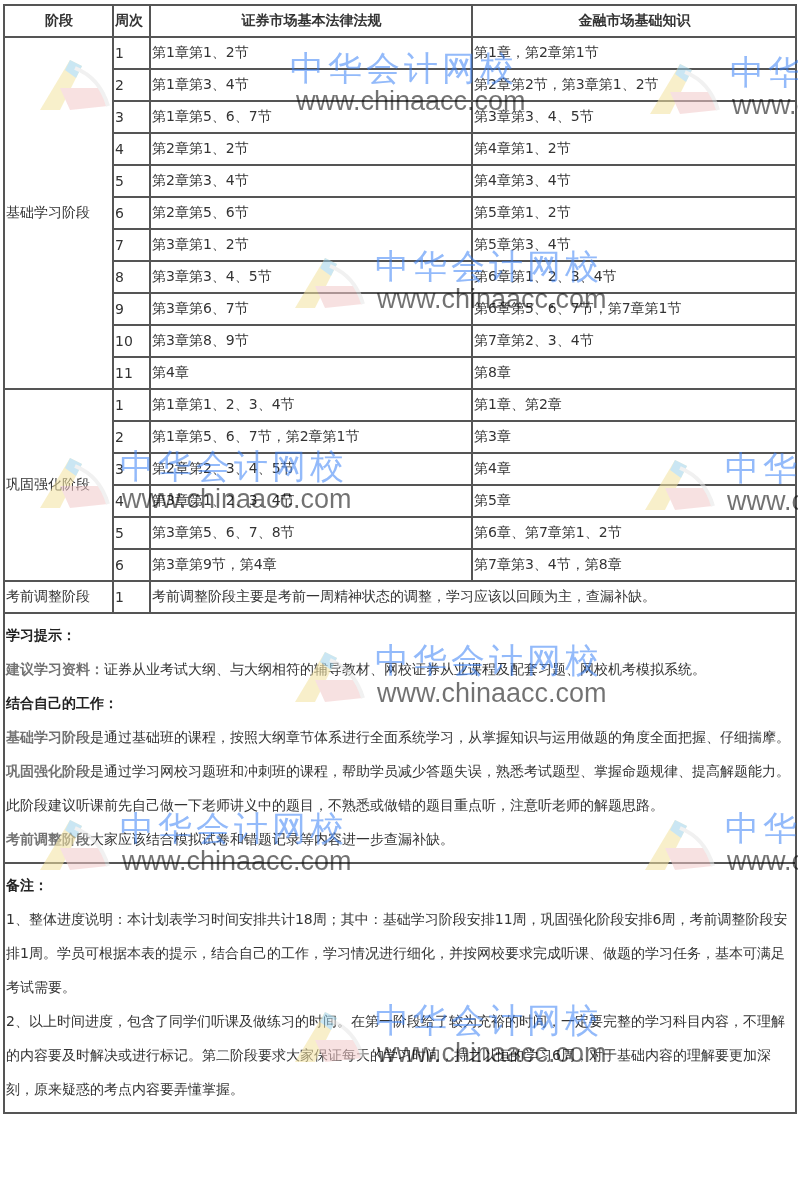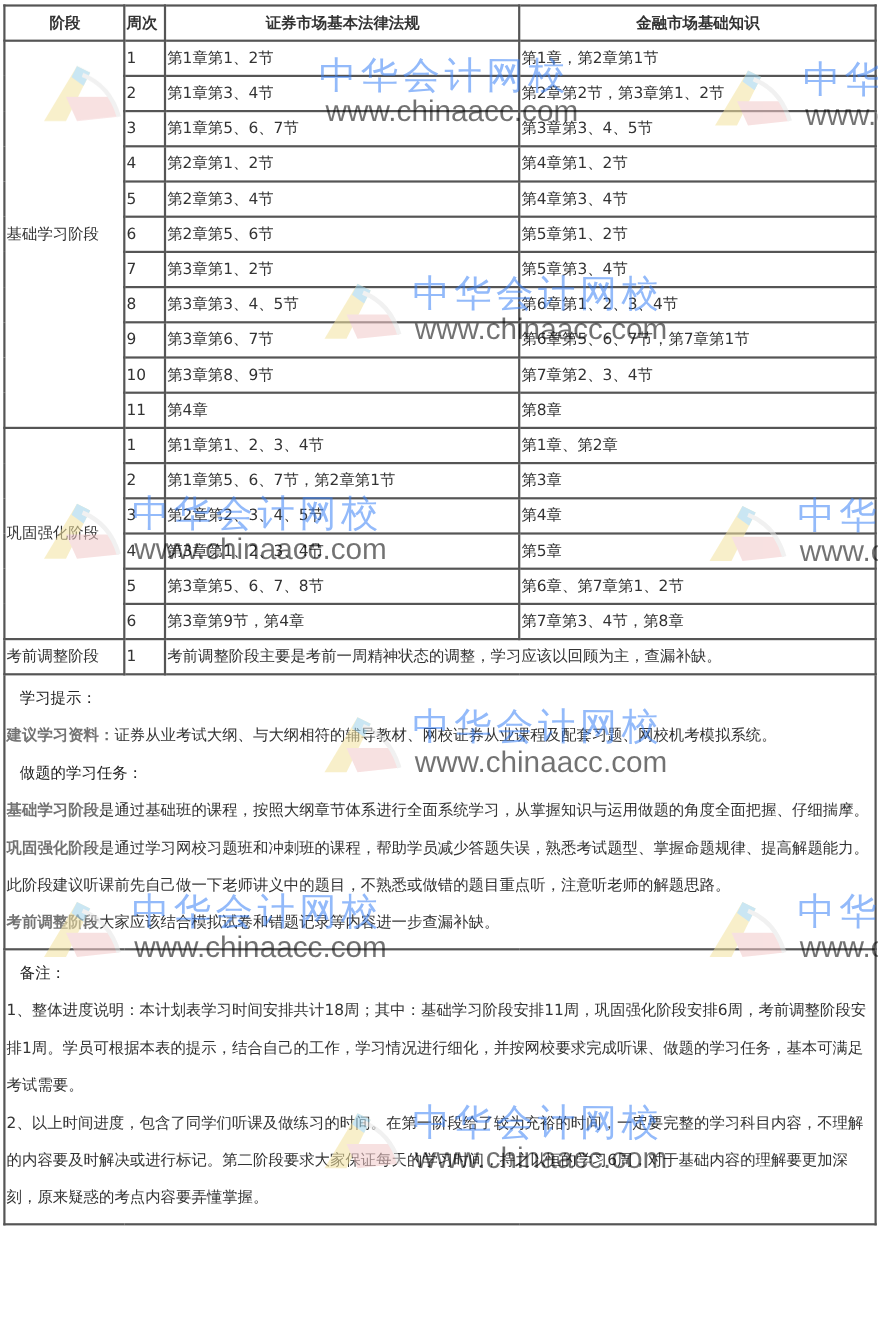--- a/index.html
+++ b/index.html
@@ -29,21 +29,21 @@
   td.stage { white-space: normal; }
   td.note-cell {
     white-space: normal !important;
     vertical-align: top !important;
     padding: 4px 2px 6px 1px !important;
     line-height: 34px;
     height: auto !important;
   }
   .note-cell p { margin: 0; }
   .note-cell b { font-weight: bold; color: #737373; }
-  .note-cell .h { font-weight: normal; color: #222; margin-left: 12px; }
+  .note-cell .h { font-weight: bold; color: #222; }
 
   
   .wm {
     position: absolute; pointer-events: none; opacity: 0.55;
   }
   .wm .logo { position: absolute; left: 0; top: 0; width: 90px; height: 70px; }
   .wm .cn {
     position: absolute; left: 90px; top: -2px; font-size: 34px; letter-spacing: 4px;
     color: #3b82f6; font-family: "DejaVu Sans", sans-serif; white-space: nowrap;
   }
@@ -164,21 +164,21 @@
     <tr>
       <td>考前调整阶段</td>
       <td>1</td>
       <td colspan="2">考前调整阶段主要是考前一周精神状态的调整，学习应该以回顾为主，查漏补缺。</td>
     </tr>
 
     <tr>
       <td colspan="4" class="note-cell">
         <p><span class="h">学习提示：</span></p>
         <p><b>建议学习资料：</b><span>证券从业考试大纲、与大纲相符的辅导教材、网校证券从业课程及配套习题、网校机考模拟系统。</span></p>
-        <p><span class="h">做题的学习任务：</span></p>
+        <p><span class="h">结合自己的工作：</span></p>
         <p><b>基础学习阶段</b><span>是通过基础班的课程，按照大纲章节体系进行全面系统学习，从掌握知识与运用做题的角度全面把握、仔细揣摩。</span></p>
         <p><b>巩固强化阶段</b><span>是通过学习网校习题班和冲刺班的课程，帮助学员减少答题失误，熟悉考试题型、掌握命题规律、提高解题能力。此阶段建议听课前先自己做一下老师讲义中的题目，不熟悉或做错的题目重点听，注意听老师的解题思路。</span></p>
         <p><b>考前调整阶段</b><span>大家应该结合模拟试卷和错题记录等内容进一步查漏补缺。</span></p>
       </td>
     </tr>
 
     <tr>
       <td colspan="4" class="note-cell">
         <p><span class="h">备注：</span></p>
         <p>1、整体进度说明：本计划表学习时间安排共计18周；其中：基础学习阶段安排11周，巩固强化阶段安排6周，考前调整阶段安排1周。学员可根据本表的提示，结合自己的工作，学习情况进行细化，并按网校要求完成听课、做题的学习任务，基本可满足考试需要。</p>

